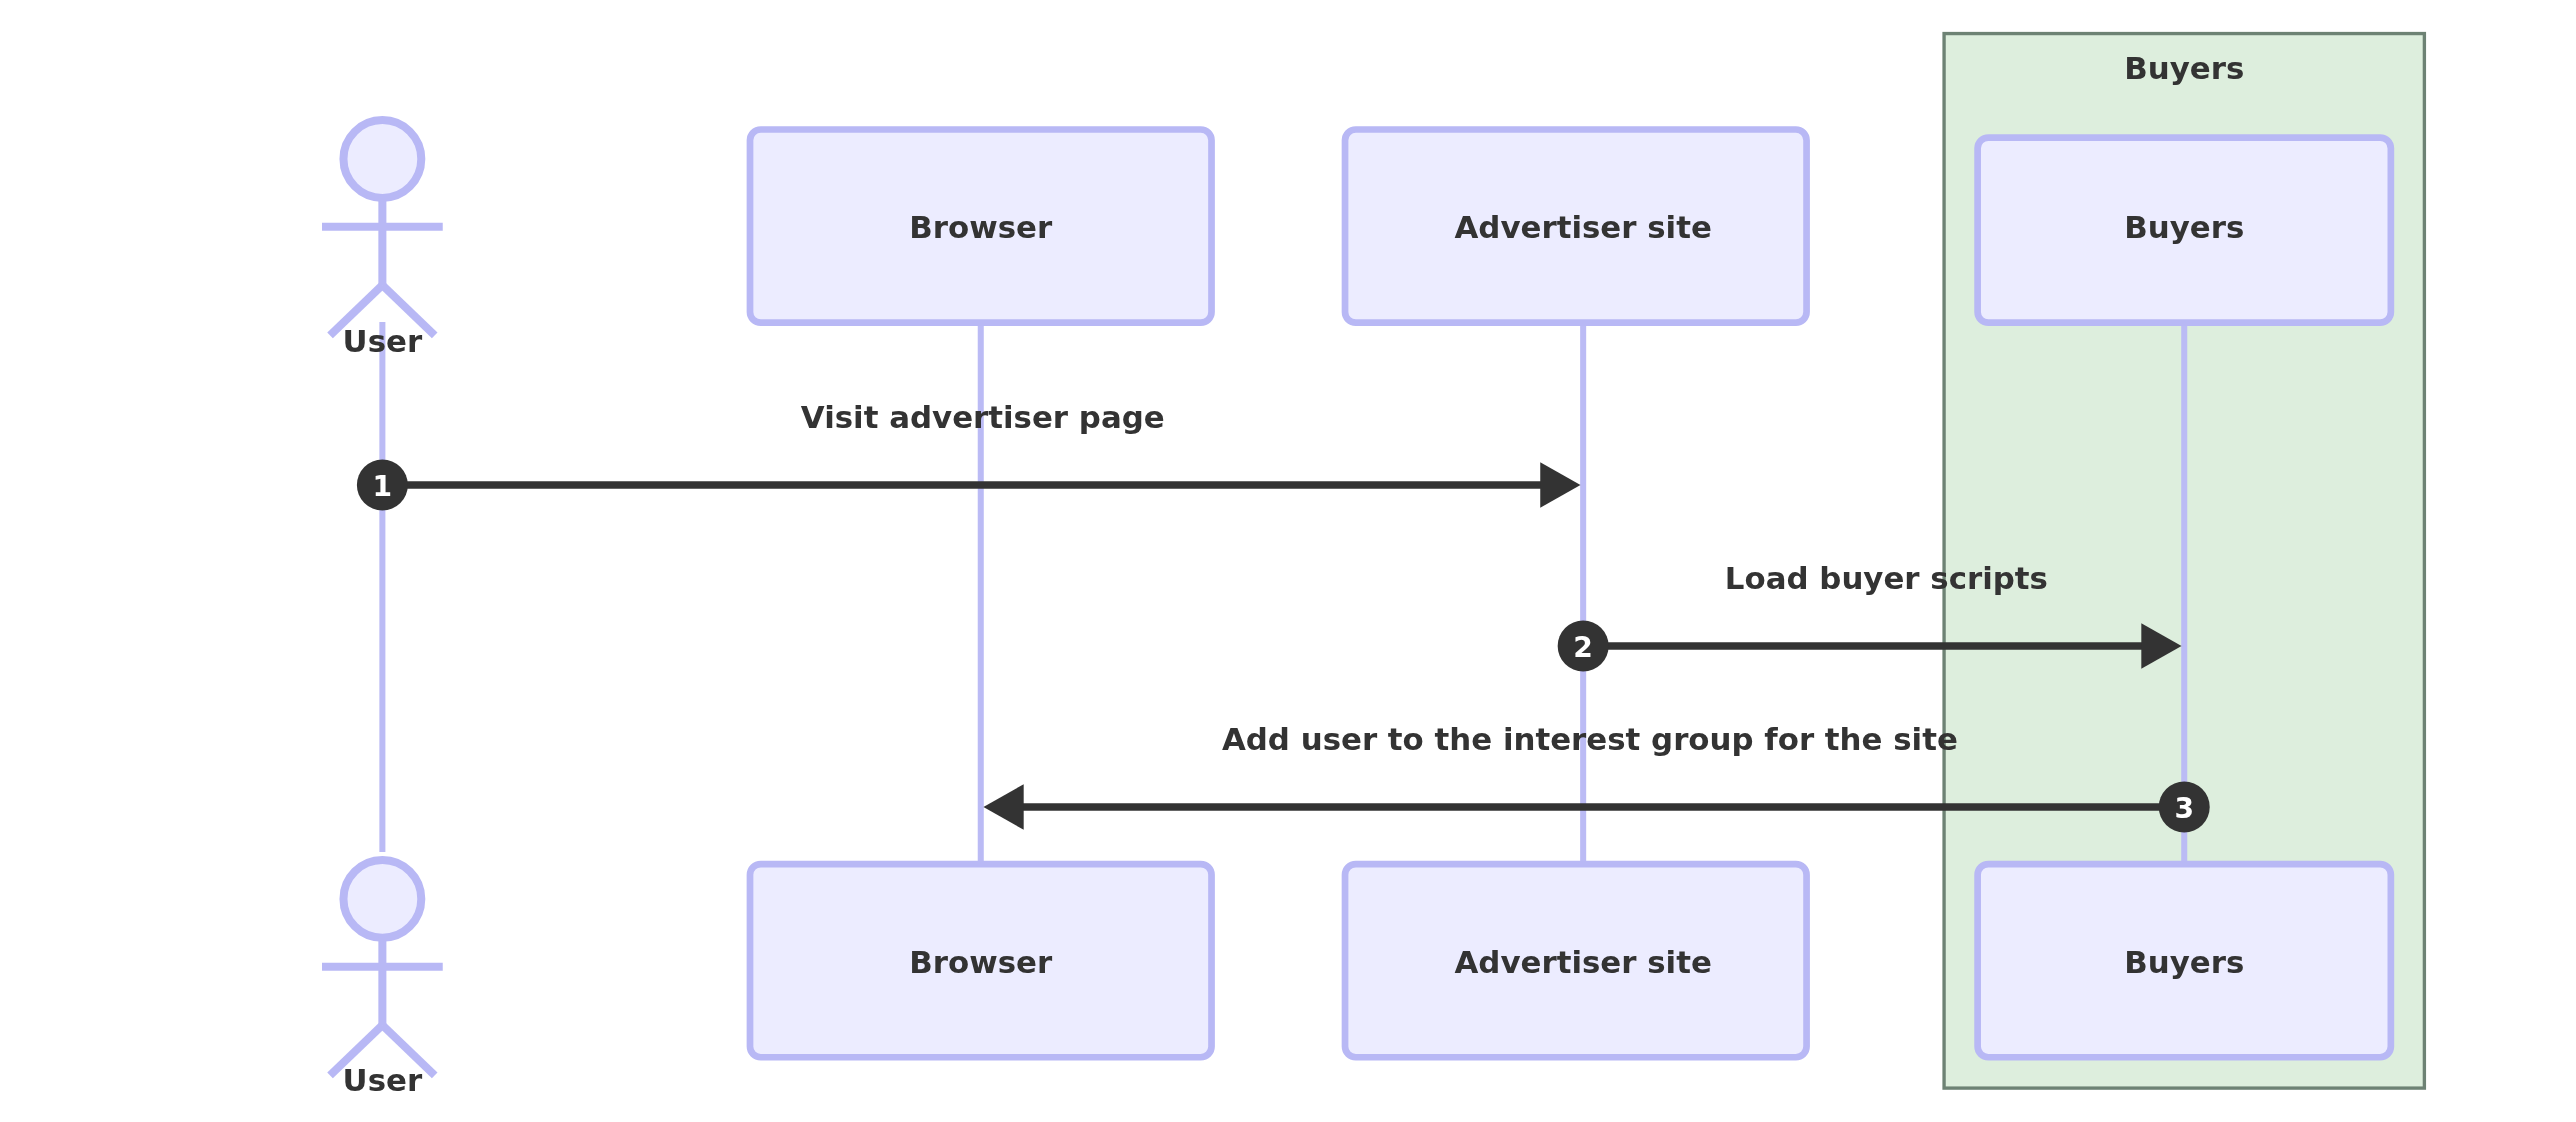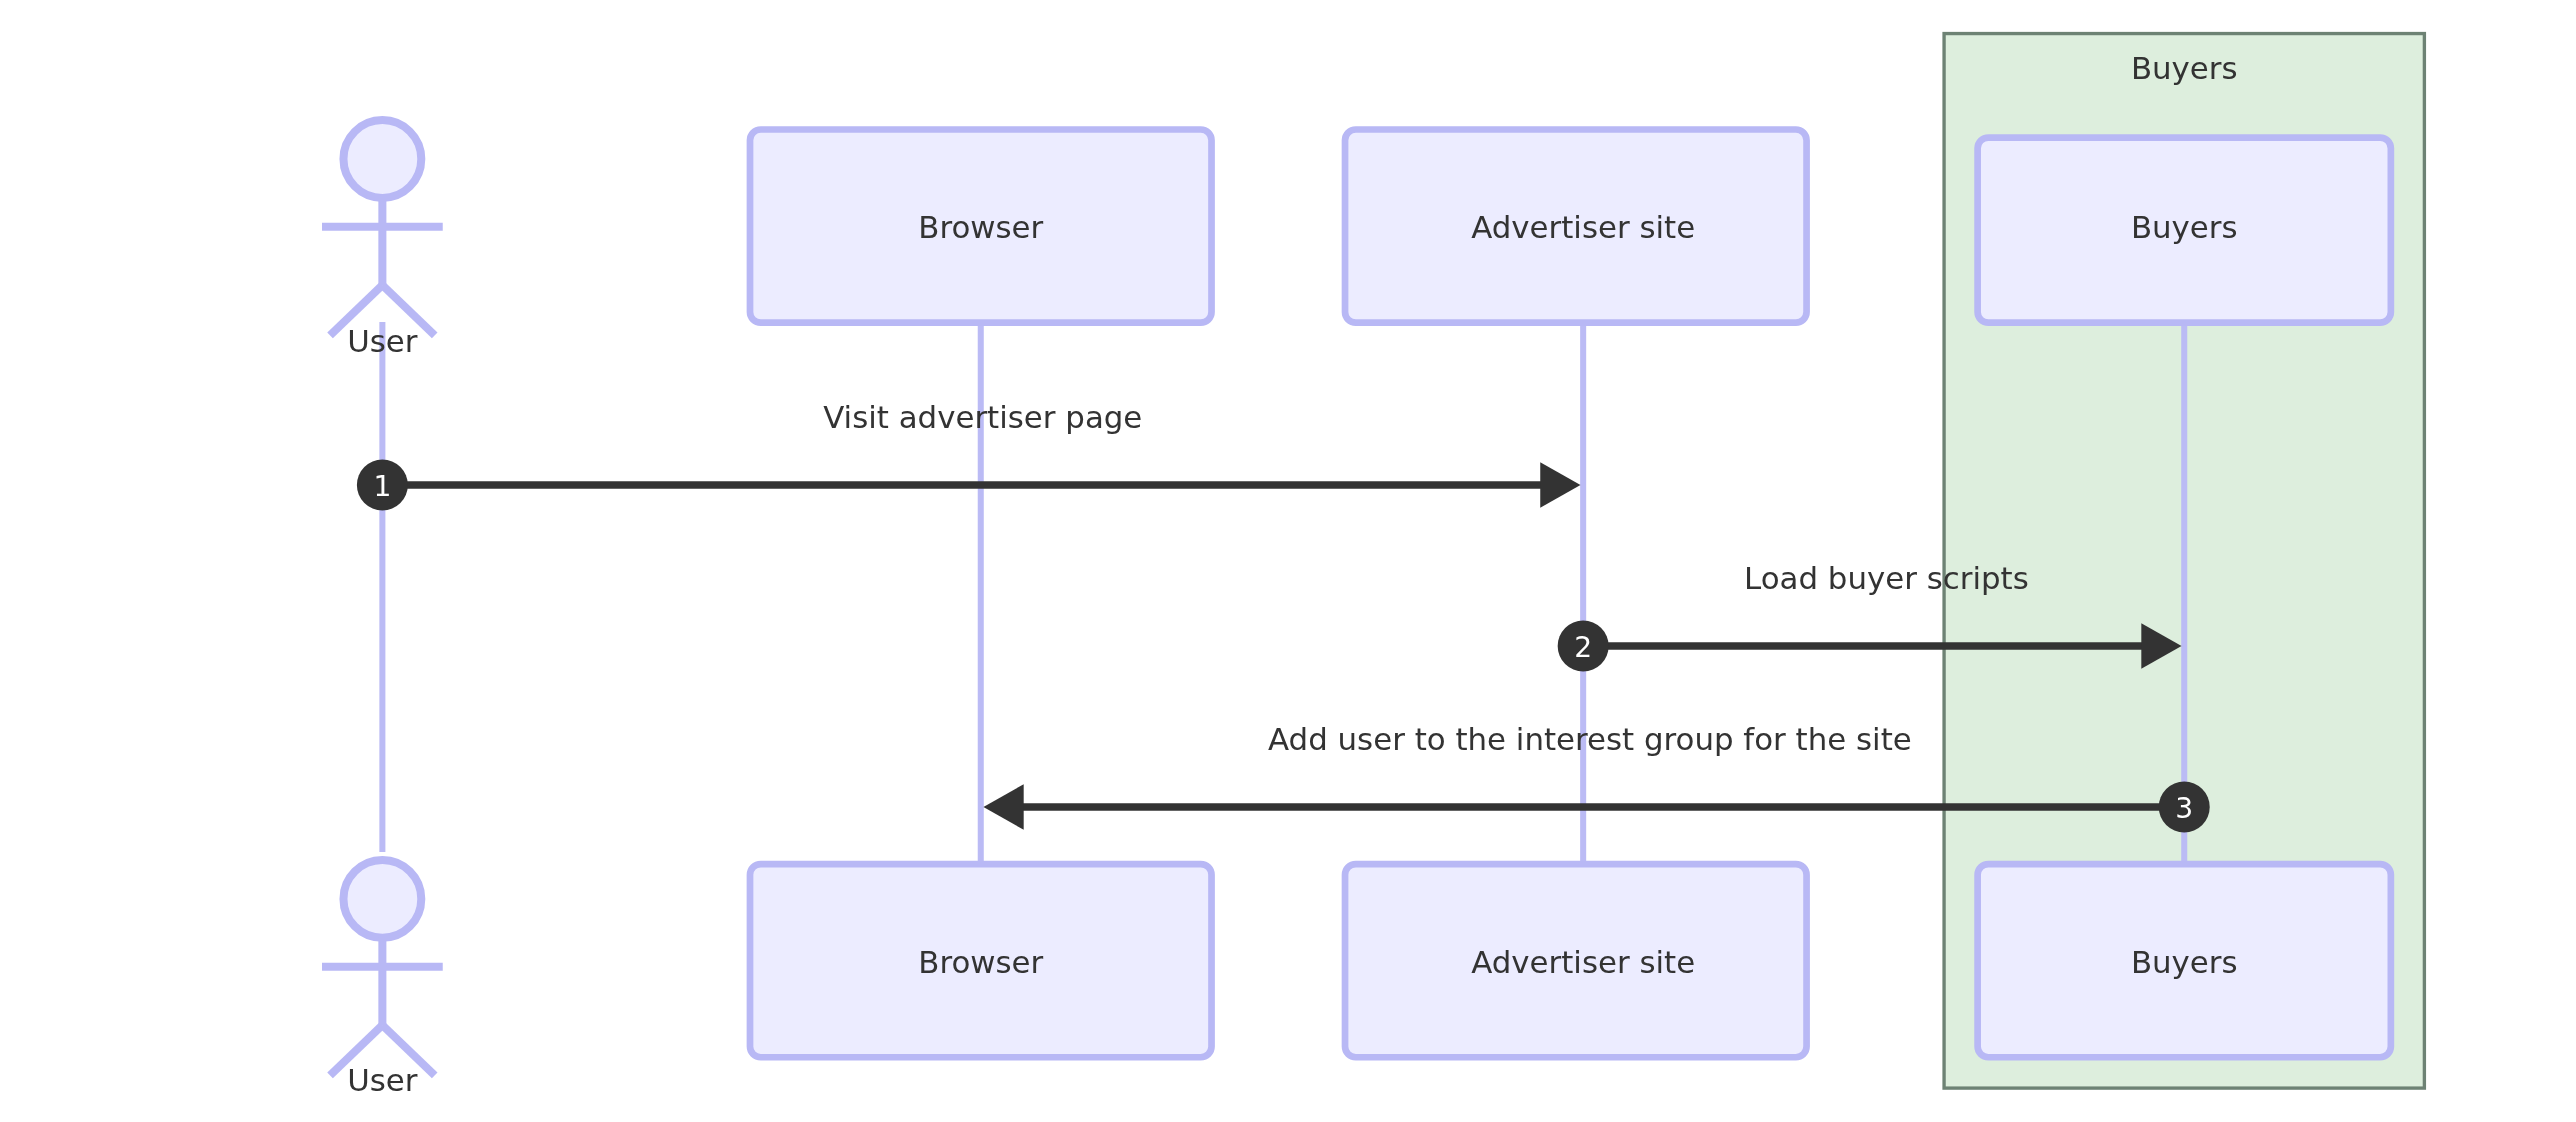--- a/index.html
+++ b/index.html
@@ -9,20 +9,21 @@
   }
   body {
     font-family: "DejaVu Sans", sans-serif;
   }
   #canvas {
     position: relative;
     width: 2576px;
     height: 1117px;
     background: #ffffff;
     overflow: hidden;
+    font-weight: bold;
   }
   #diagram-svg {
     position: absolute;
     top: 0;
     left: 0;
     width: 2576px;
     height: 1123px;
   }
   .participant-label,
   .actor-label,

